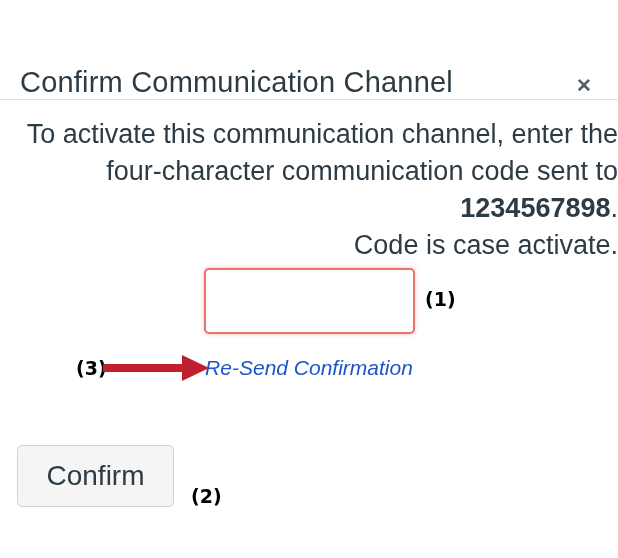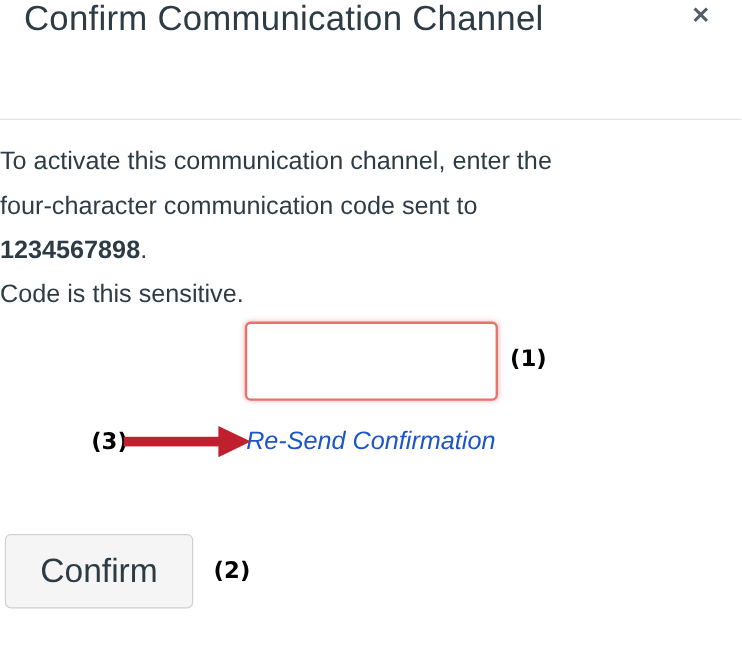--- a/index.html
+++ b/index.html
@@ -10,21 +10,21 @@
     height: 558px;
     background: #ffffff;
     font-family: "Liberation Sans", sans-serif;
     color: #2D3B45;
     overflow: hidden;
   }
   
   .modal-header {
     height: 100px;
     display: flex;
-    align-items: flex-start;
+    align-items: flex-end;
     justify-content: space-between;
     padding: 0 22px 0 20px;
     border-bottom: 1px solid #dfe2e4;
   }
   .modal-title {
     font-size: 29px;
     font-weight: 400;
     letter-spacing: 0.2px;
     color: #2D3B45;
   }
@@ -34,22 +34,22 @@
     font-size: 19px;
     font-weight: 700;
     color: #555e64;
     cursor: pointer;
     line-height: 1;
     padding: 4px;
   }
   
   .modal-body {
     padding-top: 16px;
-    text-align: left;
-    font-size: 21px;
+    text-align: right;
+    font-size: 27px;
     line-height: 37px;
     color: #2D3B45;
   }
   .body-line { display: block; }
   .phone-number { font-weight: 700; }
   
   .input-row {
     position: relative;
     height: 66px;
     margin-top: 4px;
@@ -106,23 +106,23 @@
     font-size: 21px;
     line-height: 28px;
     color: #1c55c8;
     text-decoration: none;
     cursor: pointer;
     font-style: italic;
   }
   
   .modal-footer {
     margin-top: 61px;
-    padding-left: 4px;
+    padding-left: 17px;
     display: flex;
-    align-items: center;
+    align-items: flex-end;
   }
   .confirm-btn {
     width: 157px;
     height: 62px;
     background: #f5f5f5;
     border: 1px solid #ccd1d5;
     border-radius: 5px;
     font-family: "Liberation Sans", sans-serif;
     font-size: 28px;
     color: #2D3B45;
@@ -139,21 +139,21 @@
     <h2 class="modal-title">Confirm Communication Channel</h2>
     <button class="close-btn">
       <span>✕</span>
     </button>
   </div>
 
   <div class="modal-body">
     <span class="body-line">To activate this communication channel, enter the</span>
     <span class="body-line">four-character communication code sent to</span>
     <span class="body-line"><span class="phone-number">1234567898</span><span>.</span></span>
-    <span class="body-line">Code is this sensitive.</span>
+    <span class="body-line">Code is case activate.</span>
   </div>
 
   <div class="input-row">
     <input type="text" class="code-input" value="" style="">
     <span class="annotation annotation-1">(1)</span>
   </div>
 
   <div class="link-row">
     <span class="annotation annotation-3">(3)</span>
     <svg class="arrow-svg" viewBox="0 0 106 26" aria-hidden="true">

